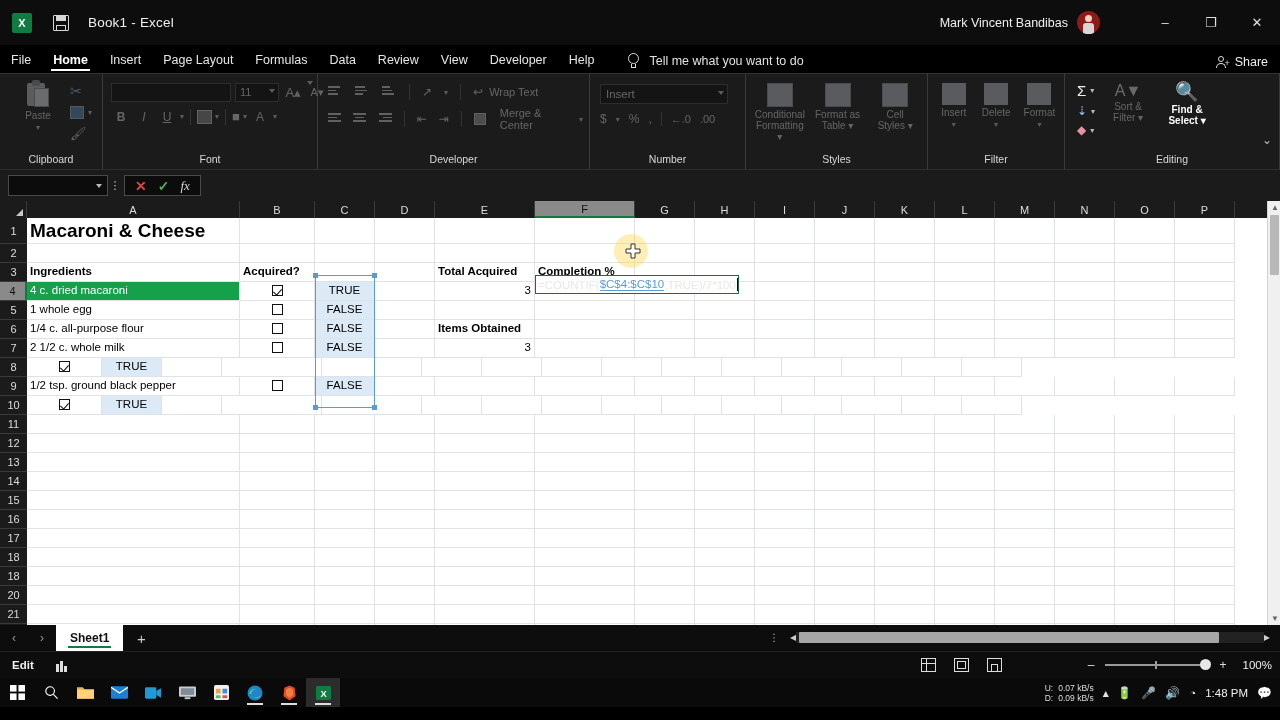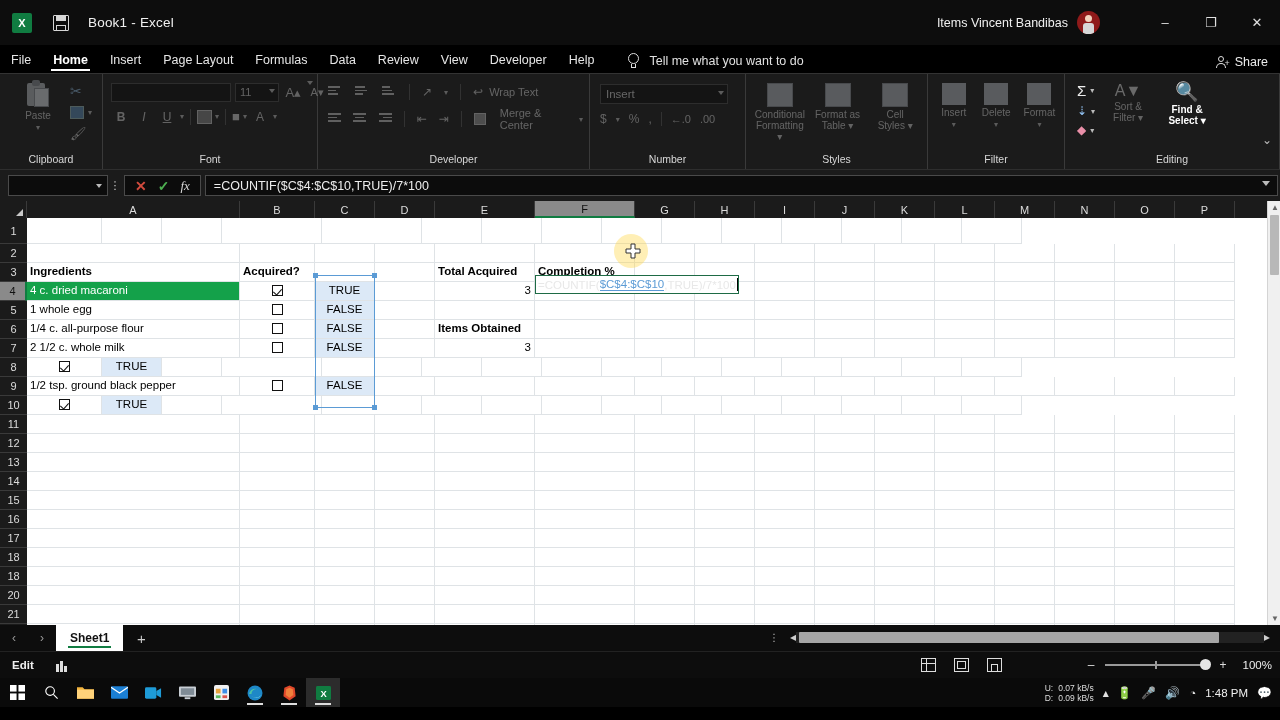--- a/index.html
+++ b/index.html
@@ -163,21 +163,21 @@
 
 <div class="titlebar">
   <div class="xl-logo">X</div>
   <div class="save-ico">
     <div class="b"></div>
       <div class="t"></div>
       <div class="n"></div>
   </div>
   <div class="doc-title">Book1  -  Excel</div>
   <div class="acct">
-    <div class="acct-name">Items Vincent Bandibas</div>
+    <div class="acct-name">Mark Vincent Bandibas</div>
     <div class="avatar"></div>
   </div>
   <div class="wbtns">
     <div class="wbtn">–</div>
     <div class="wbtn">❐</div>
     <div class="wbtn close">✕</div>
   </div>
 </div>
 
 <div class="menubar">
@@ -406,24 +406,20 @@
 
 <div class="fbar">
   <div class="namebox">
       <div class="cbox-arrow" style="right:5px;top:8px"></div>
     </div>
   <div class="dots">⋮</div>
   <div class="fbtns">
     <span class="fb-x">✕</span>
     <span class="fb-v">✓</span>
     <span class="fb-fx">fx</span>
-  </div>
-  <div class="finput">
-    <span>=COUNTIF($C$4:$C$10,TRUE)/7*100</span>
-    <div class="fb-down"></div>
   </div>
 </div>
 
 <div class="gridwrap">
 
   <div class="colhdr">
     <div class="corner"></div>
     <div class="ch" style="width:213px">A</div>
     <div class="ch" style="width:75px">B</div>
     <div class="ch" style="width:60px">C</div>
@@ -464,20 +460,21 @@
       <div class="rh">18</div>
       <div class="rh">18</div>
       <div class="rh">20</div>
       <div class="rh">21</div>
       <div class="rh" style="height:8px;font-size:9px">22</div>
     </div>
 
     <div class="cells">
 
       <div class="crow" style="height:26px">
+        <div class="cell title-cell" style="width:213px;height:26px">Macaroni &amp; Cheese</div>
         <div class="cell" style="width:75px;height:26px"></div>
         <div class="cell" style="width:60px;height:26px"></div>
         <div class="cell" style="width:60px;height:26px"></div>
         <div class="cell" style="width:100px;height:26px"></div>
         <div class="cell" style="width:100px;height:26px"></div>
         <div class="cell" style="width:60px;height:26px"></div>
         <div class="cell" style="width:60px;height:26px"></div>
         <div class="cell" style="width:60px;height:26px"></div>
         <div class="cell" style="width:60px;height:26px"></div>
         <div class="cell" style="width:60px;height:26px"></div>

